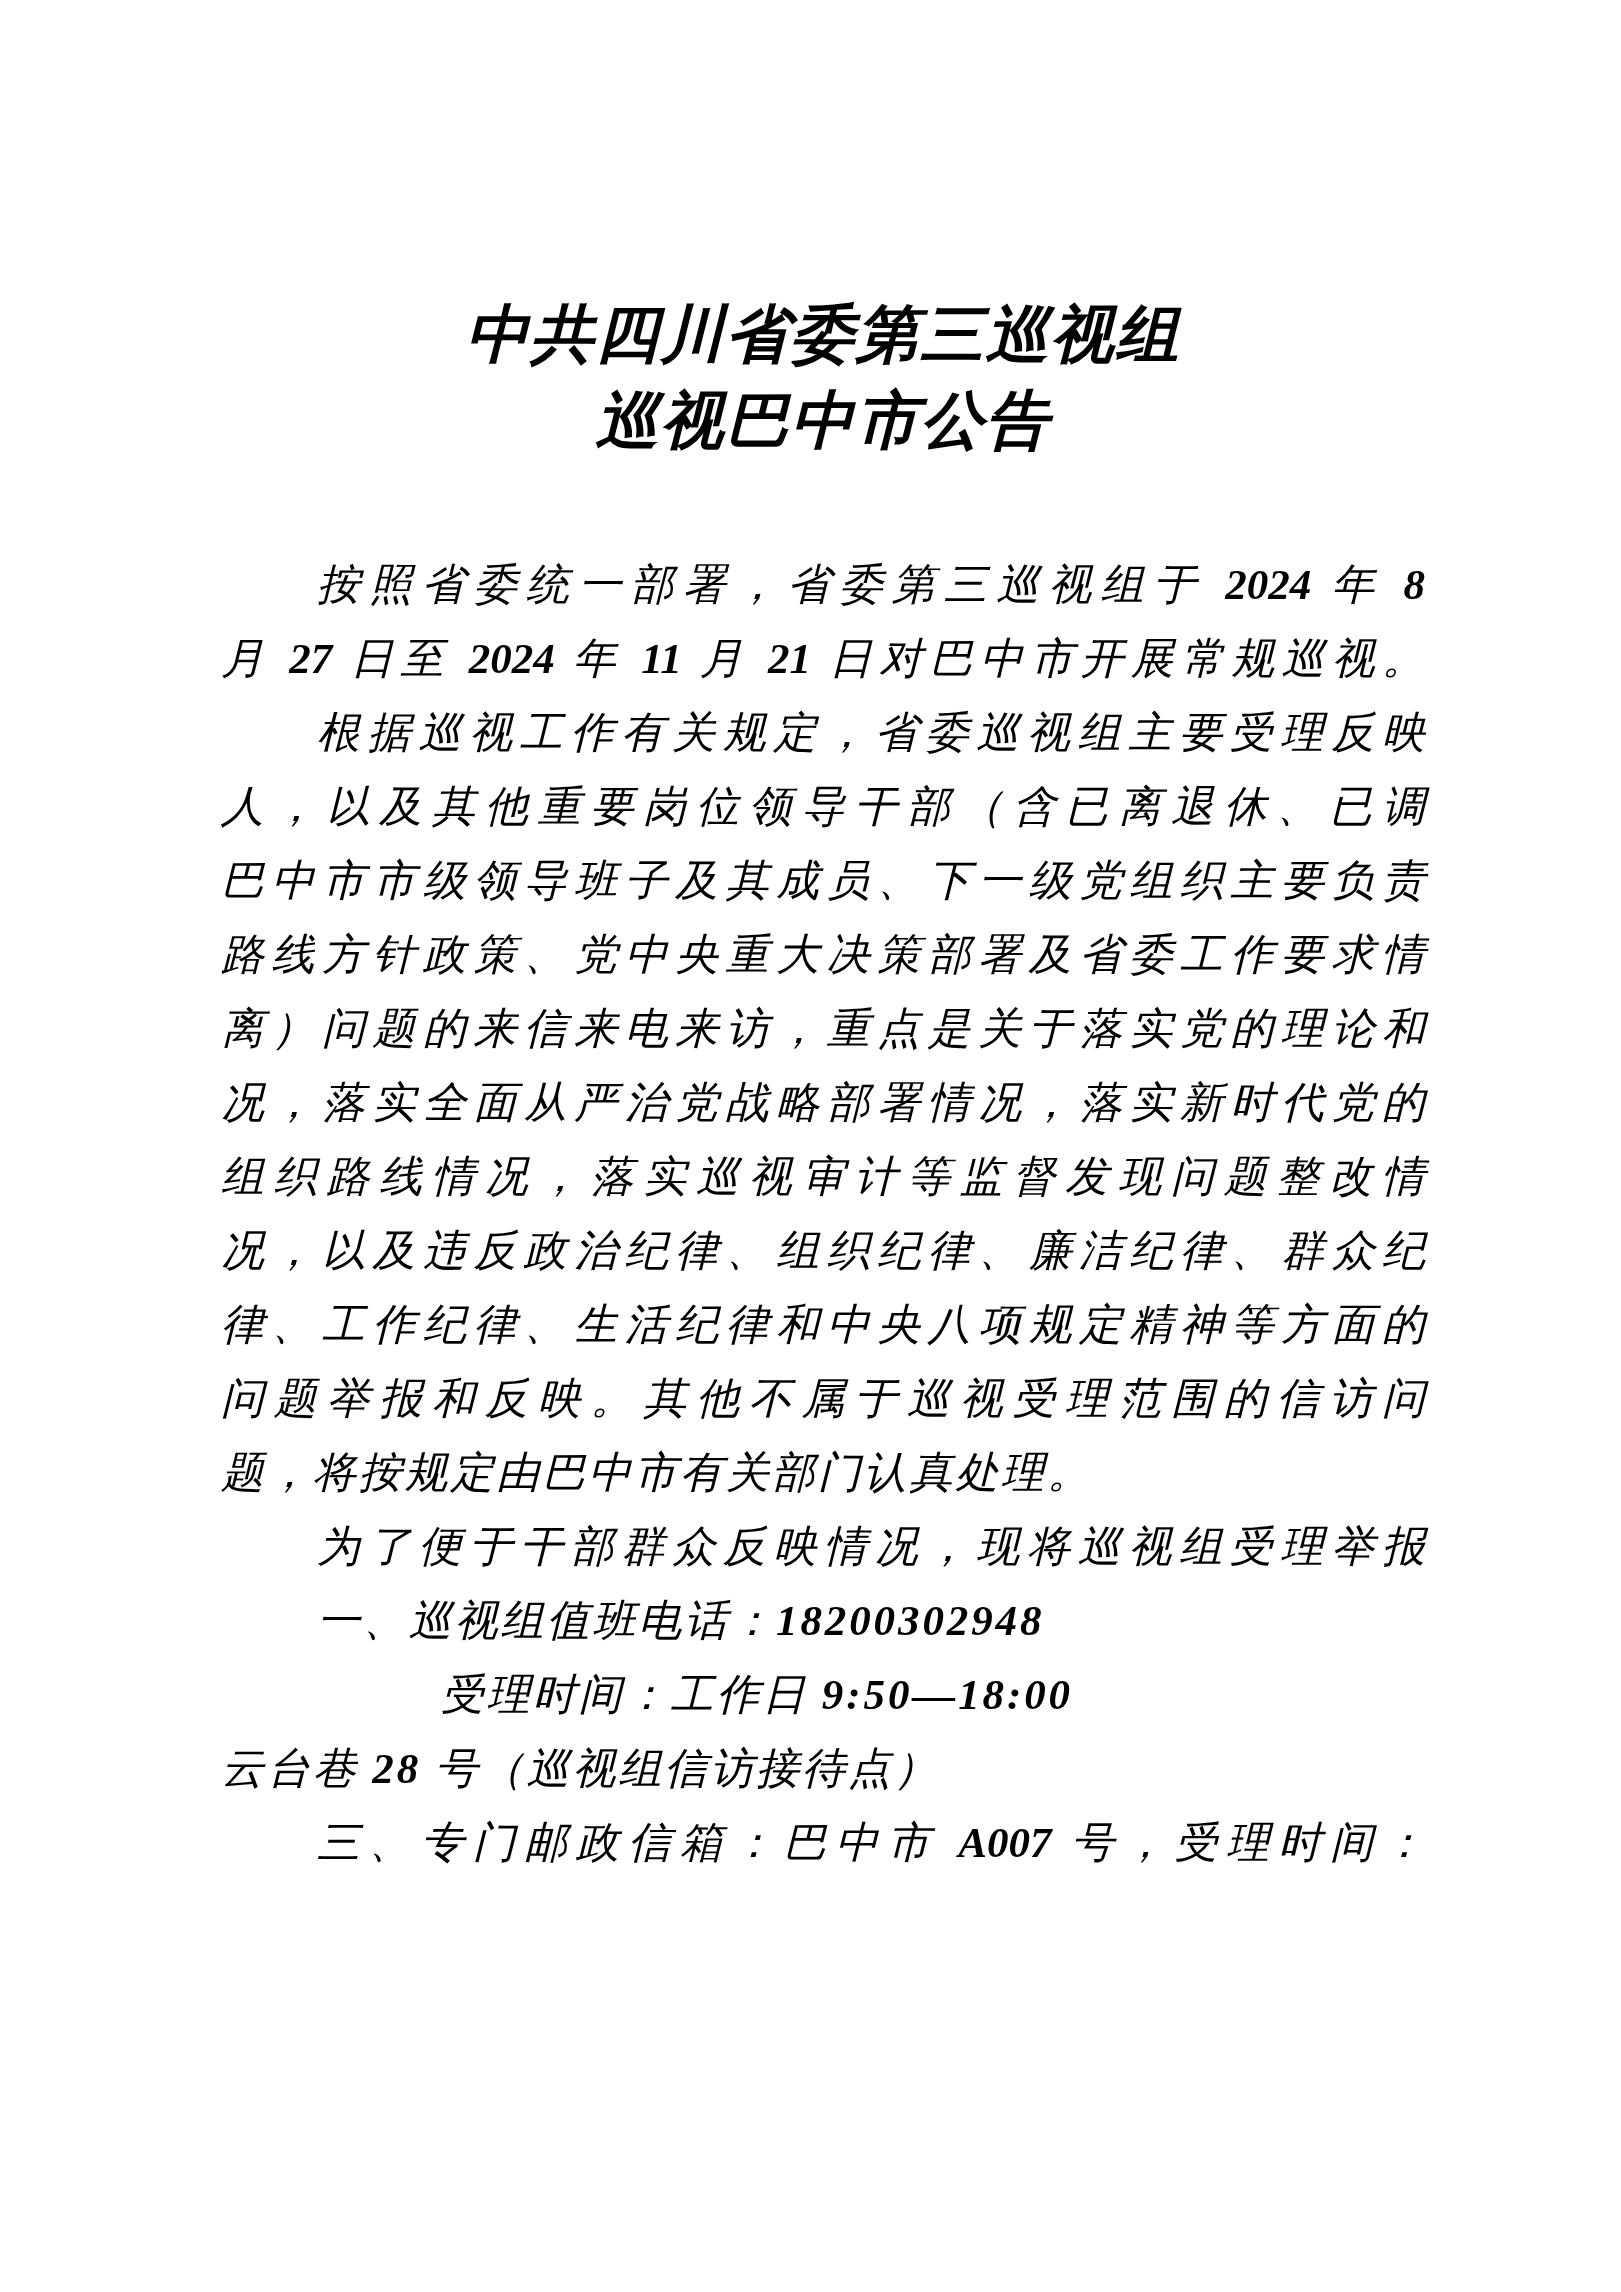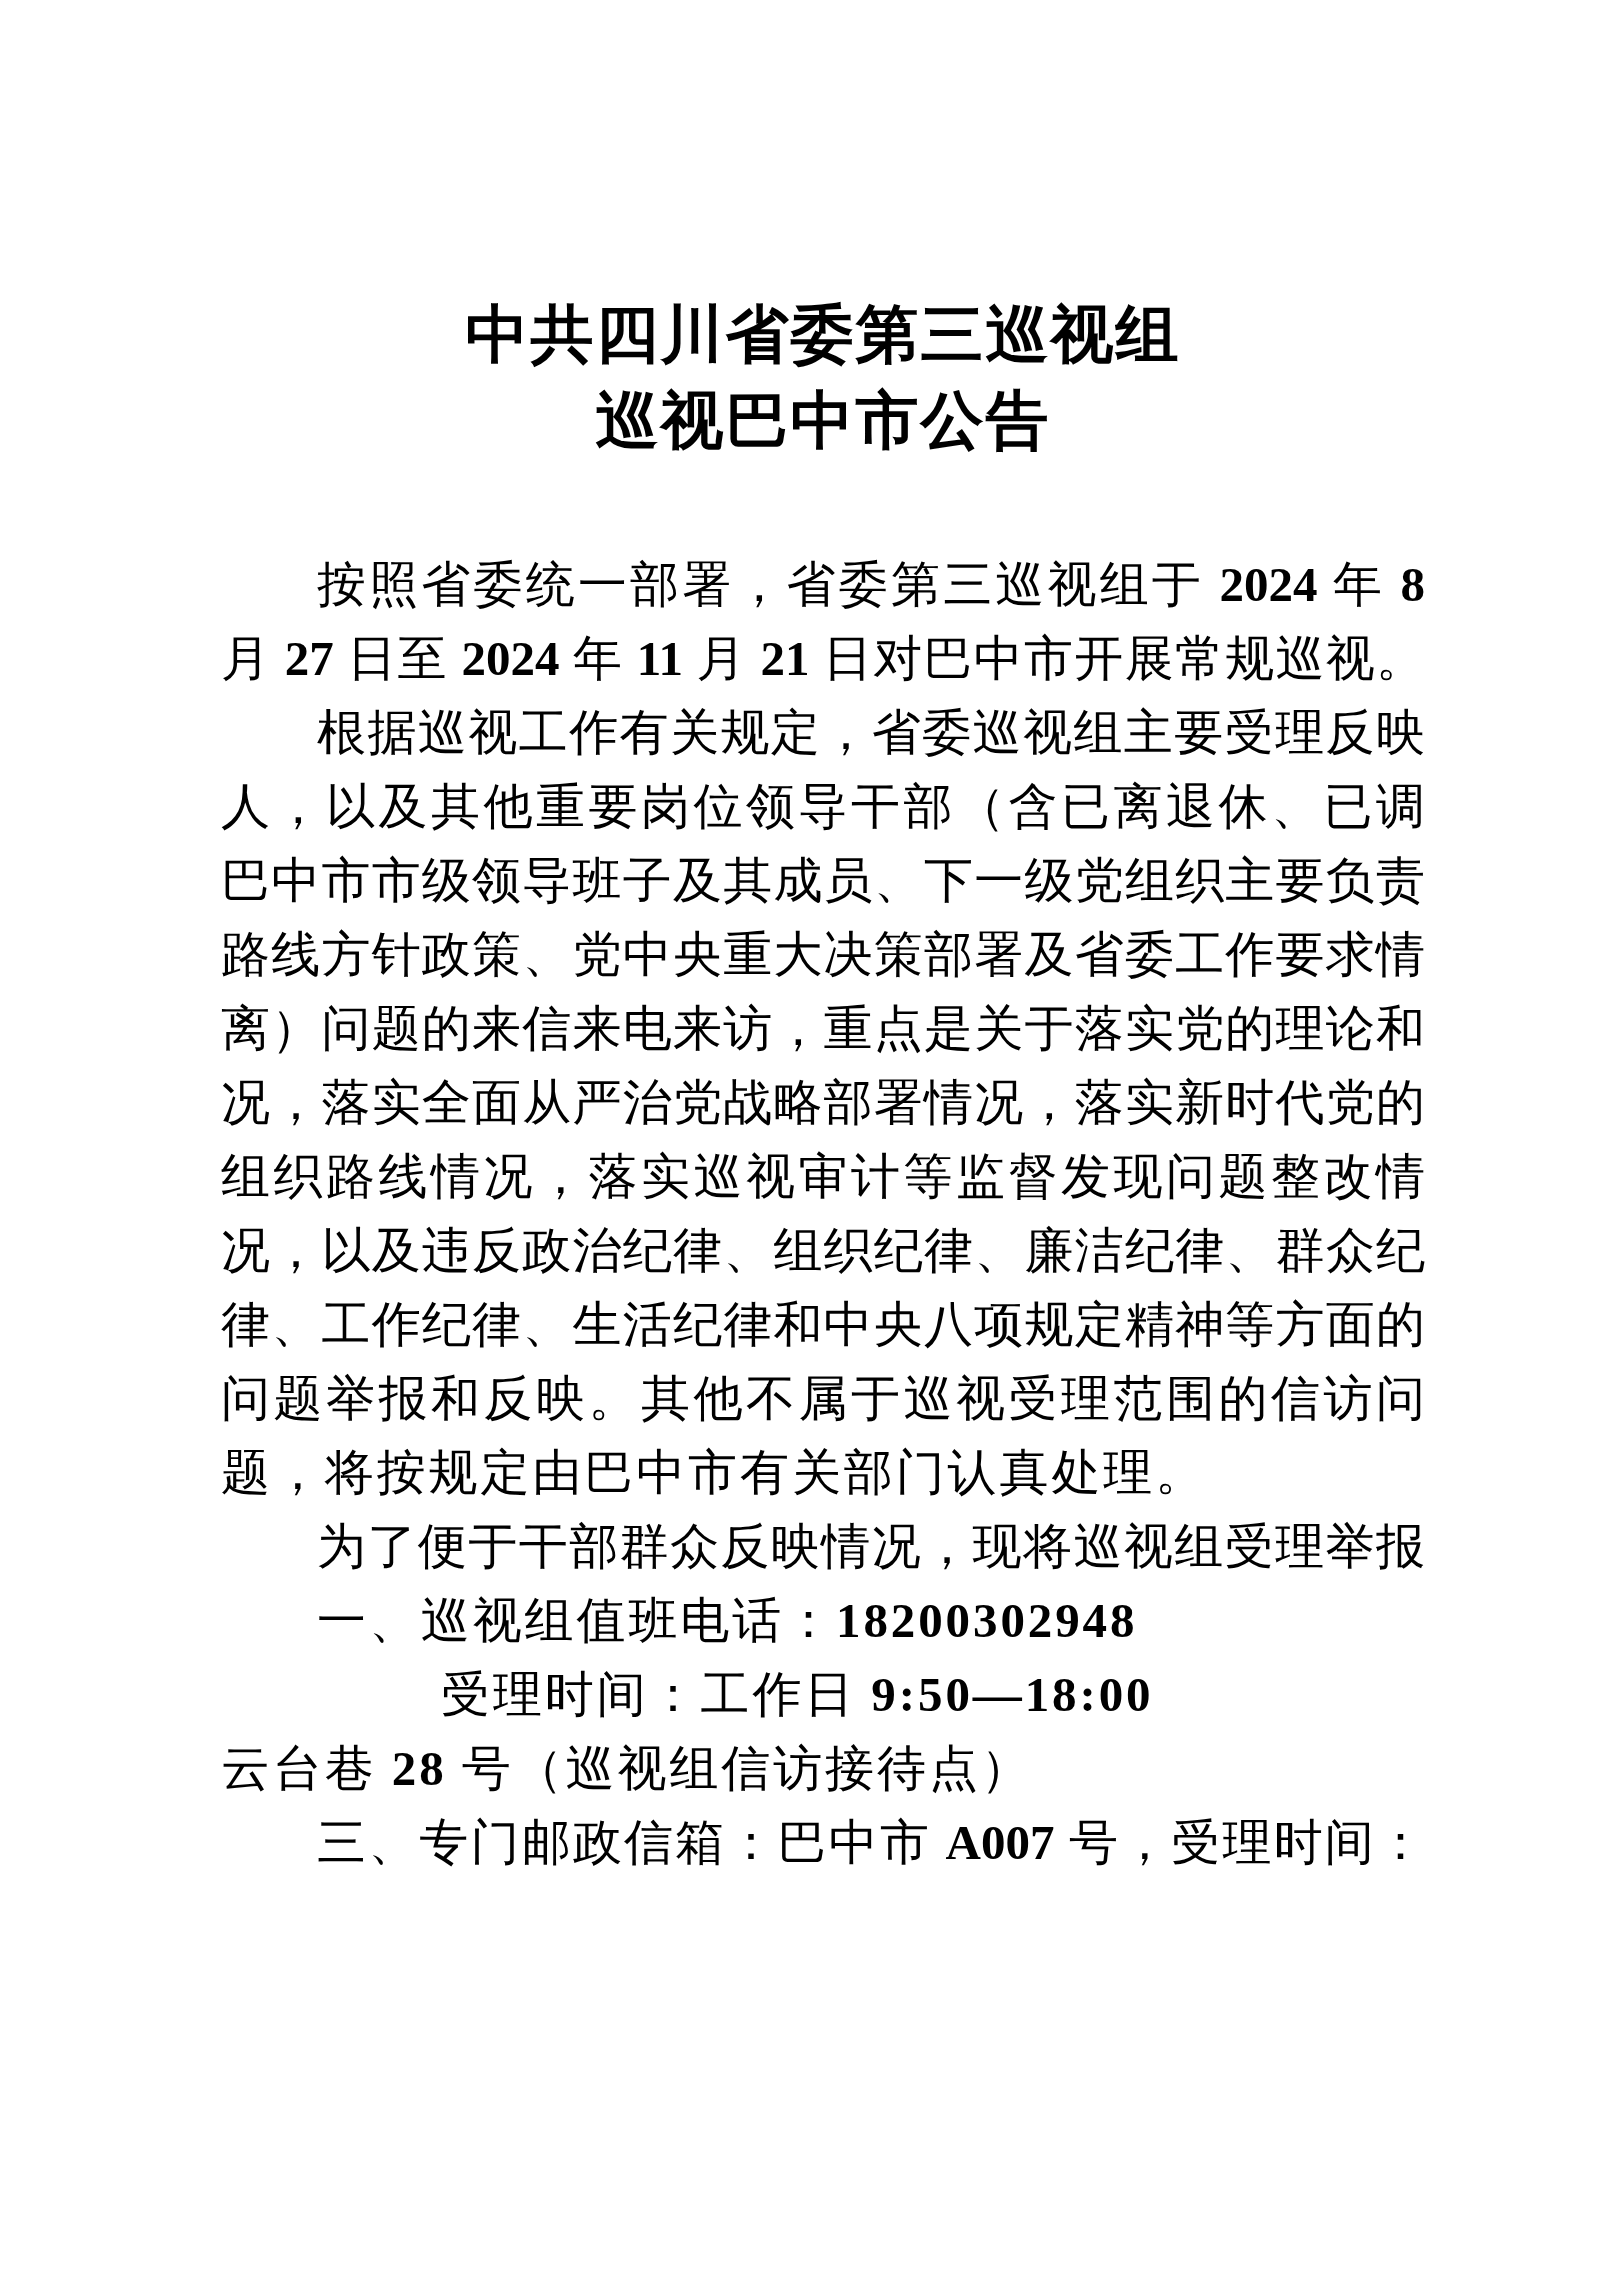--- a/index.html
+++ b/index.html
@@ -10,35 +10,36 @@
     background: #ffffff;
     overflow: hidden;
     font-family: "Liberation Serif", serif;
     color: #000000;
   }
   .content {
     position: absolute;
     left: 221px;
     top: 0;
     width: 1204px;
+    font-style: italic;
   }
   .doc-title {
     margin-top: 292px;
     text-align: center;
     font-weight: bold;
     font-size: 63px;
     line-height: 86px;
     letter-spacing: 2px;
   }
   .title-line { height: 86px; }
   .body-lines { margin-top: 84px; }
   .line {
     height: 74px;
     line-height: 74px;
-    font-size: 49px;
+    font-size: 43px;
     white-space: normal;
   }
   
   .line.fill {
     text-align: justify;
     text-align-last: justify;
     text-justify: inter-character;
   }
   
   .line:not(.fill) { letter-spacing: 2.9px; }

